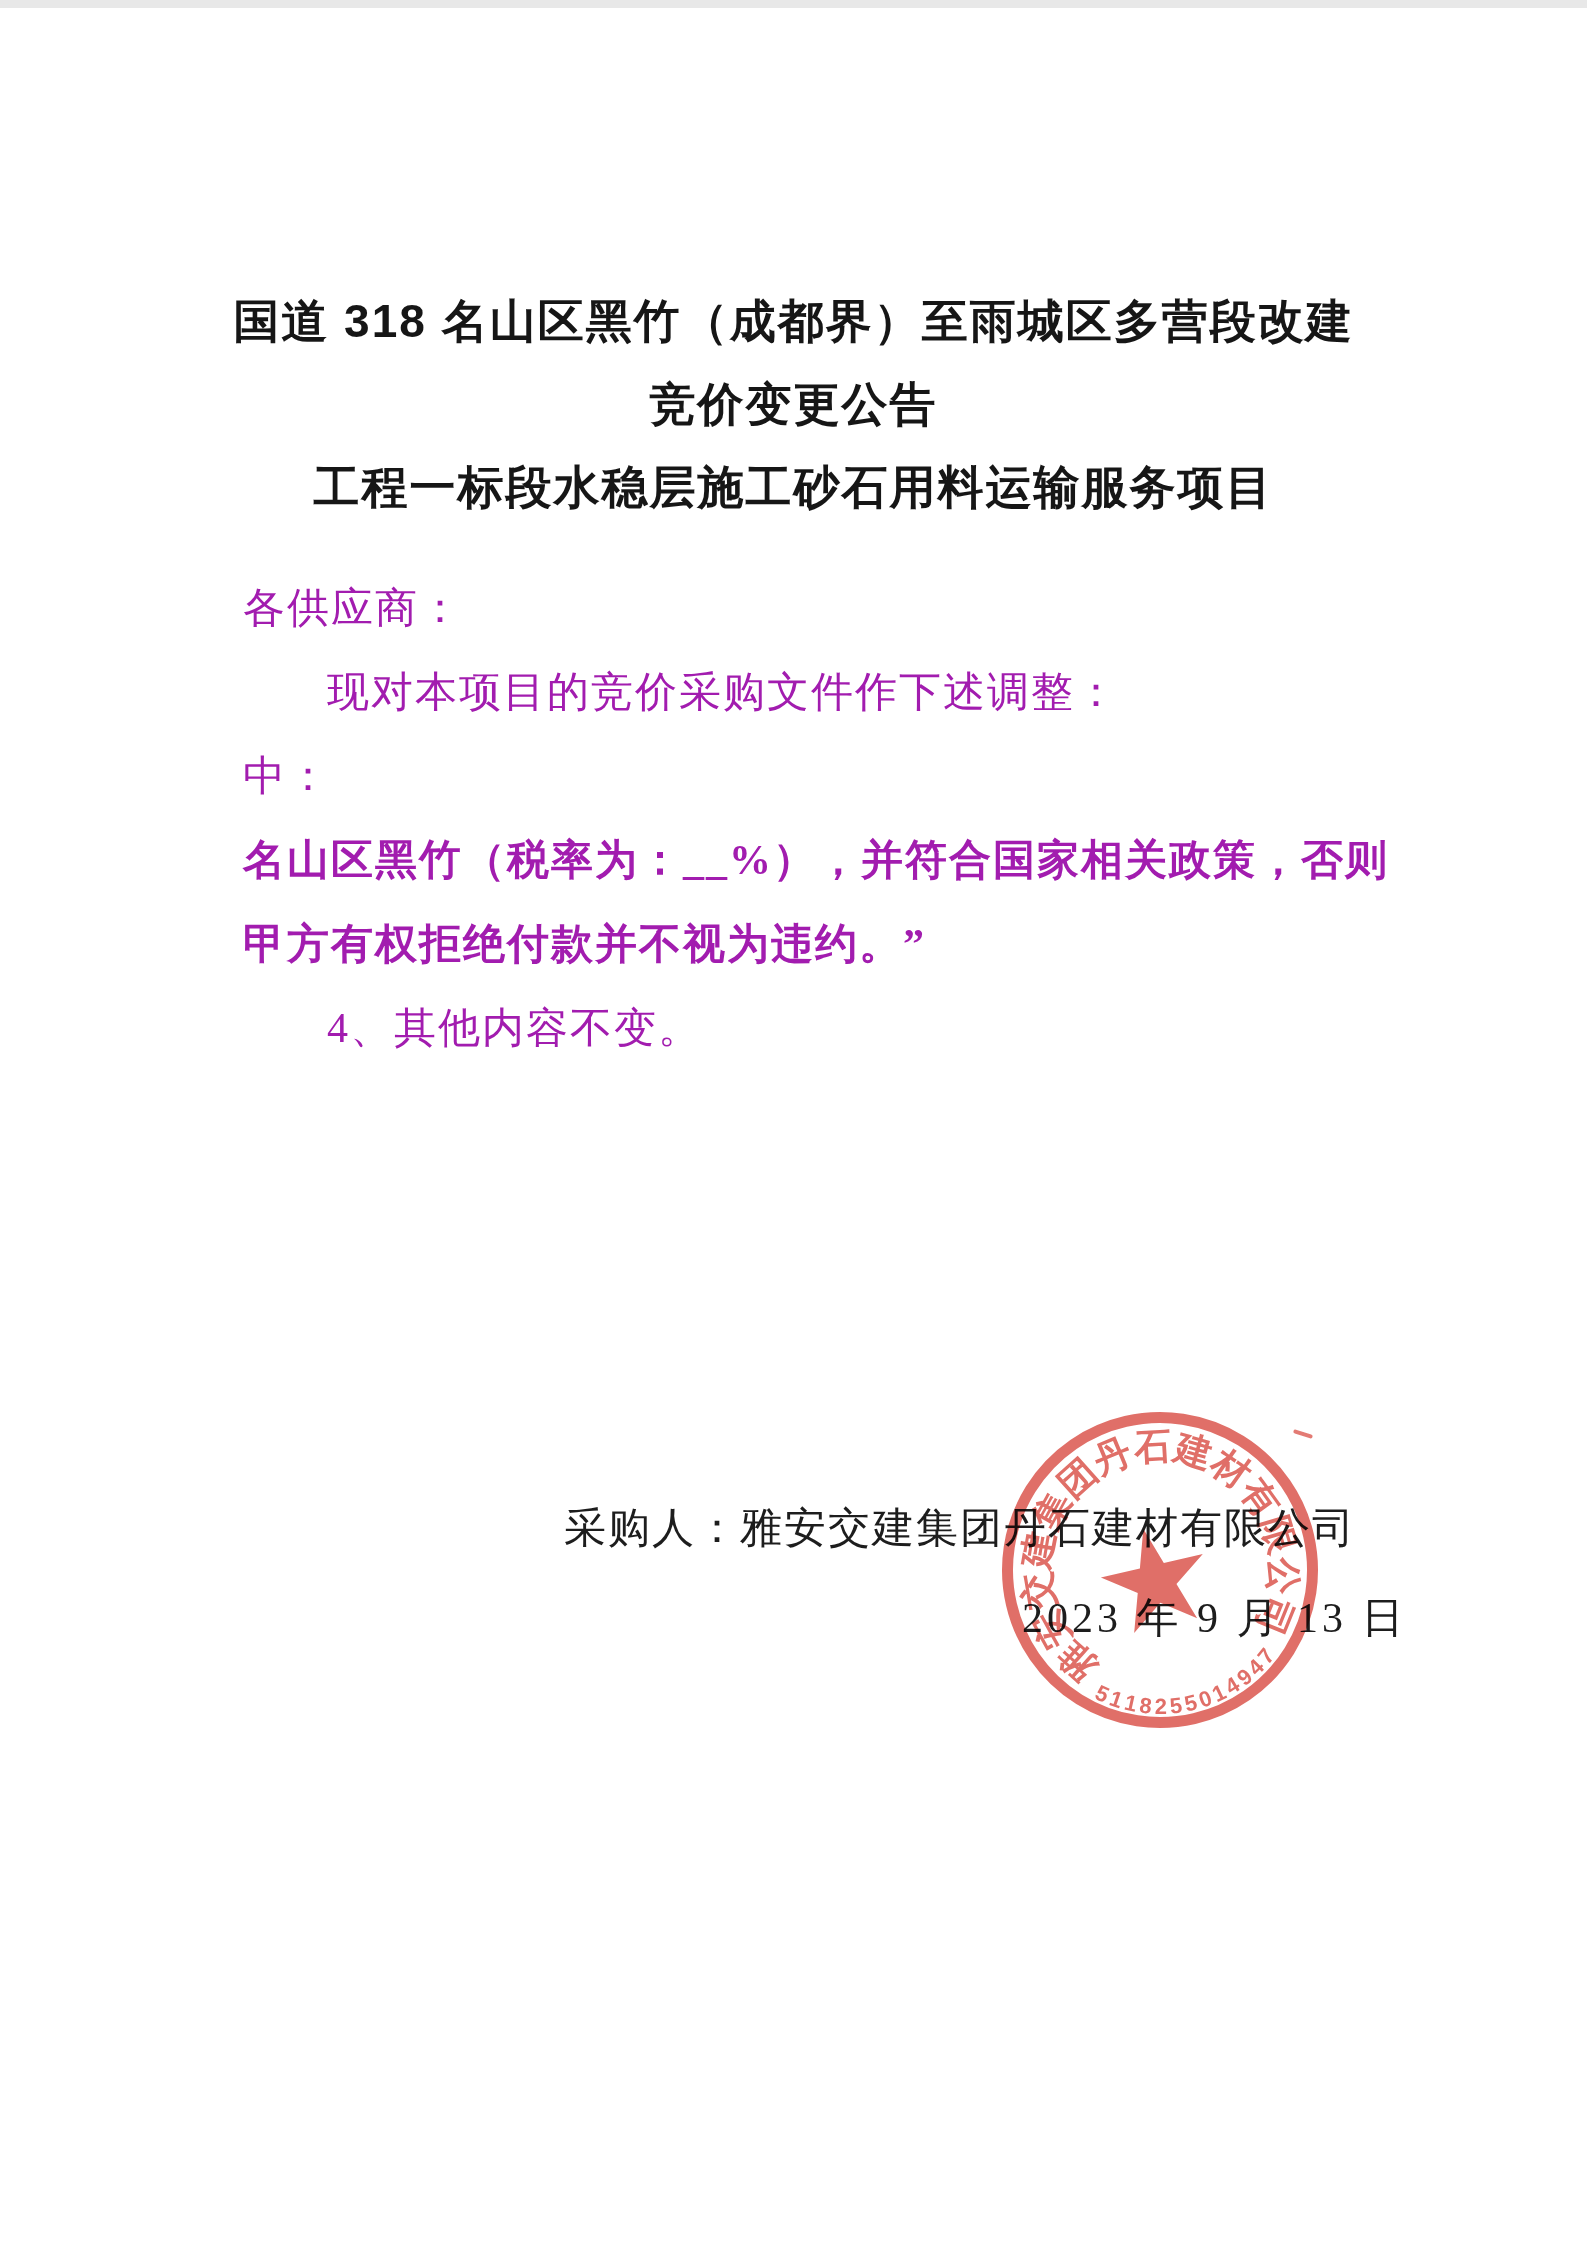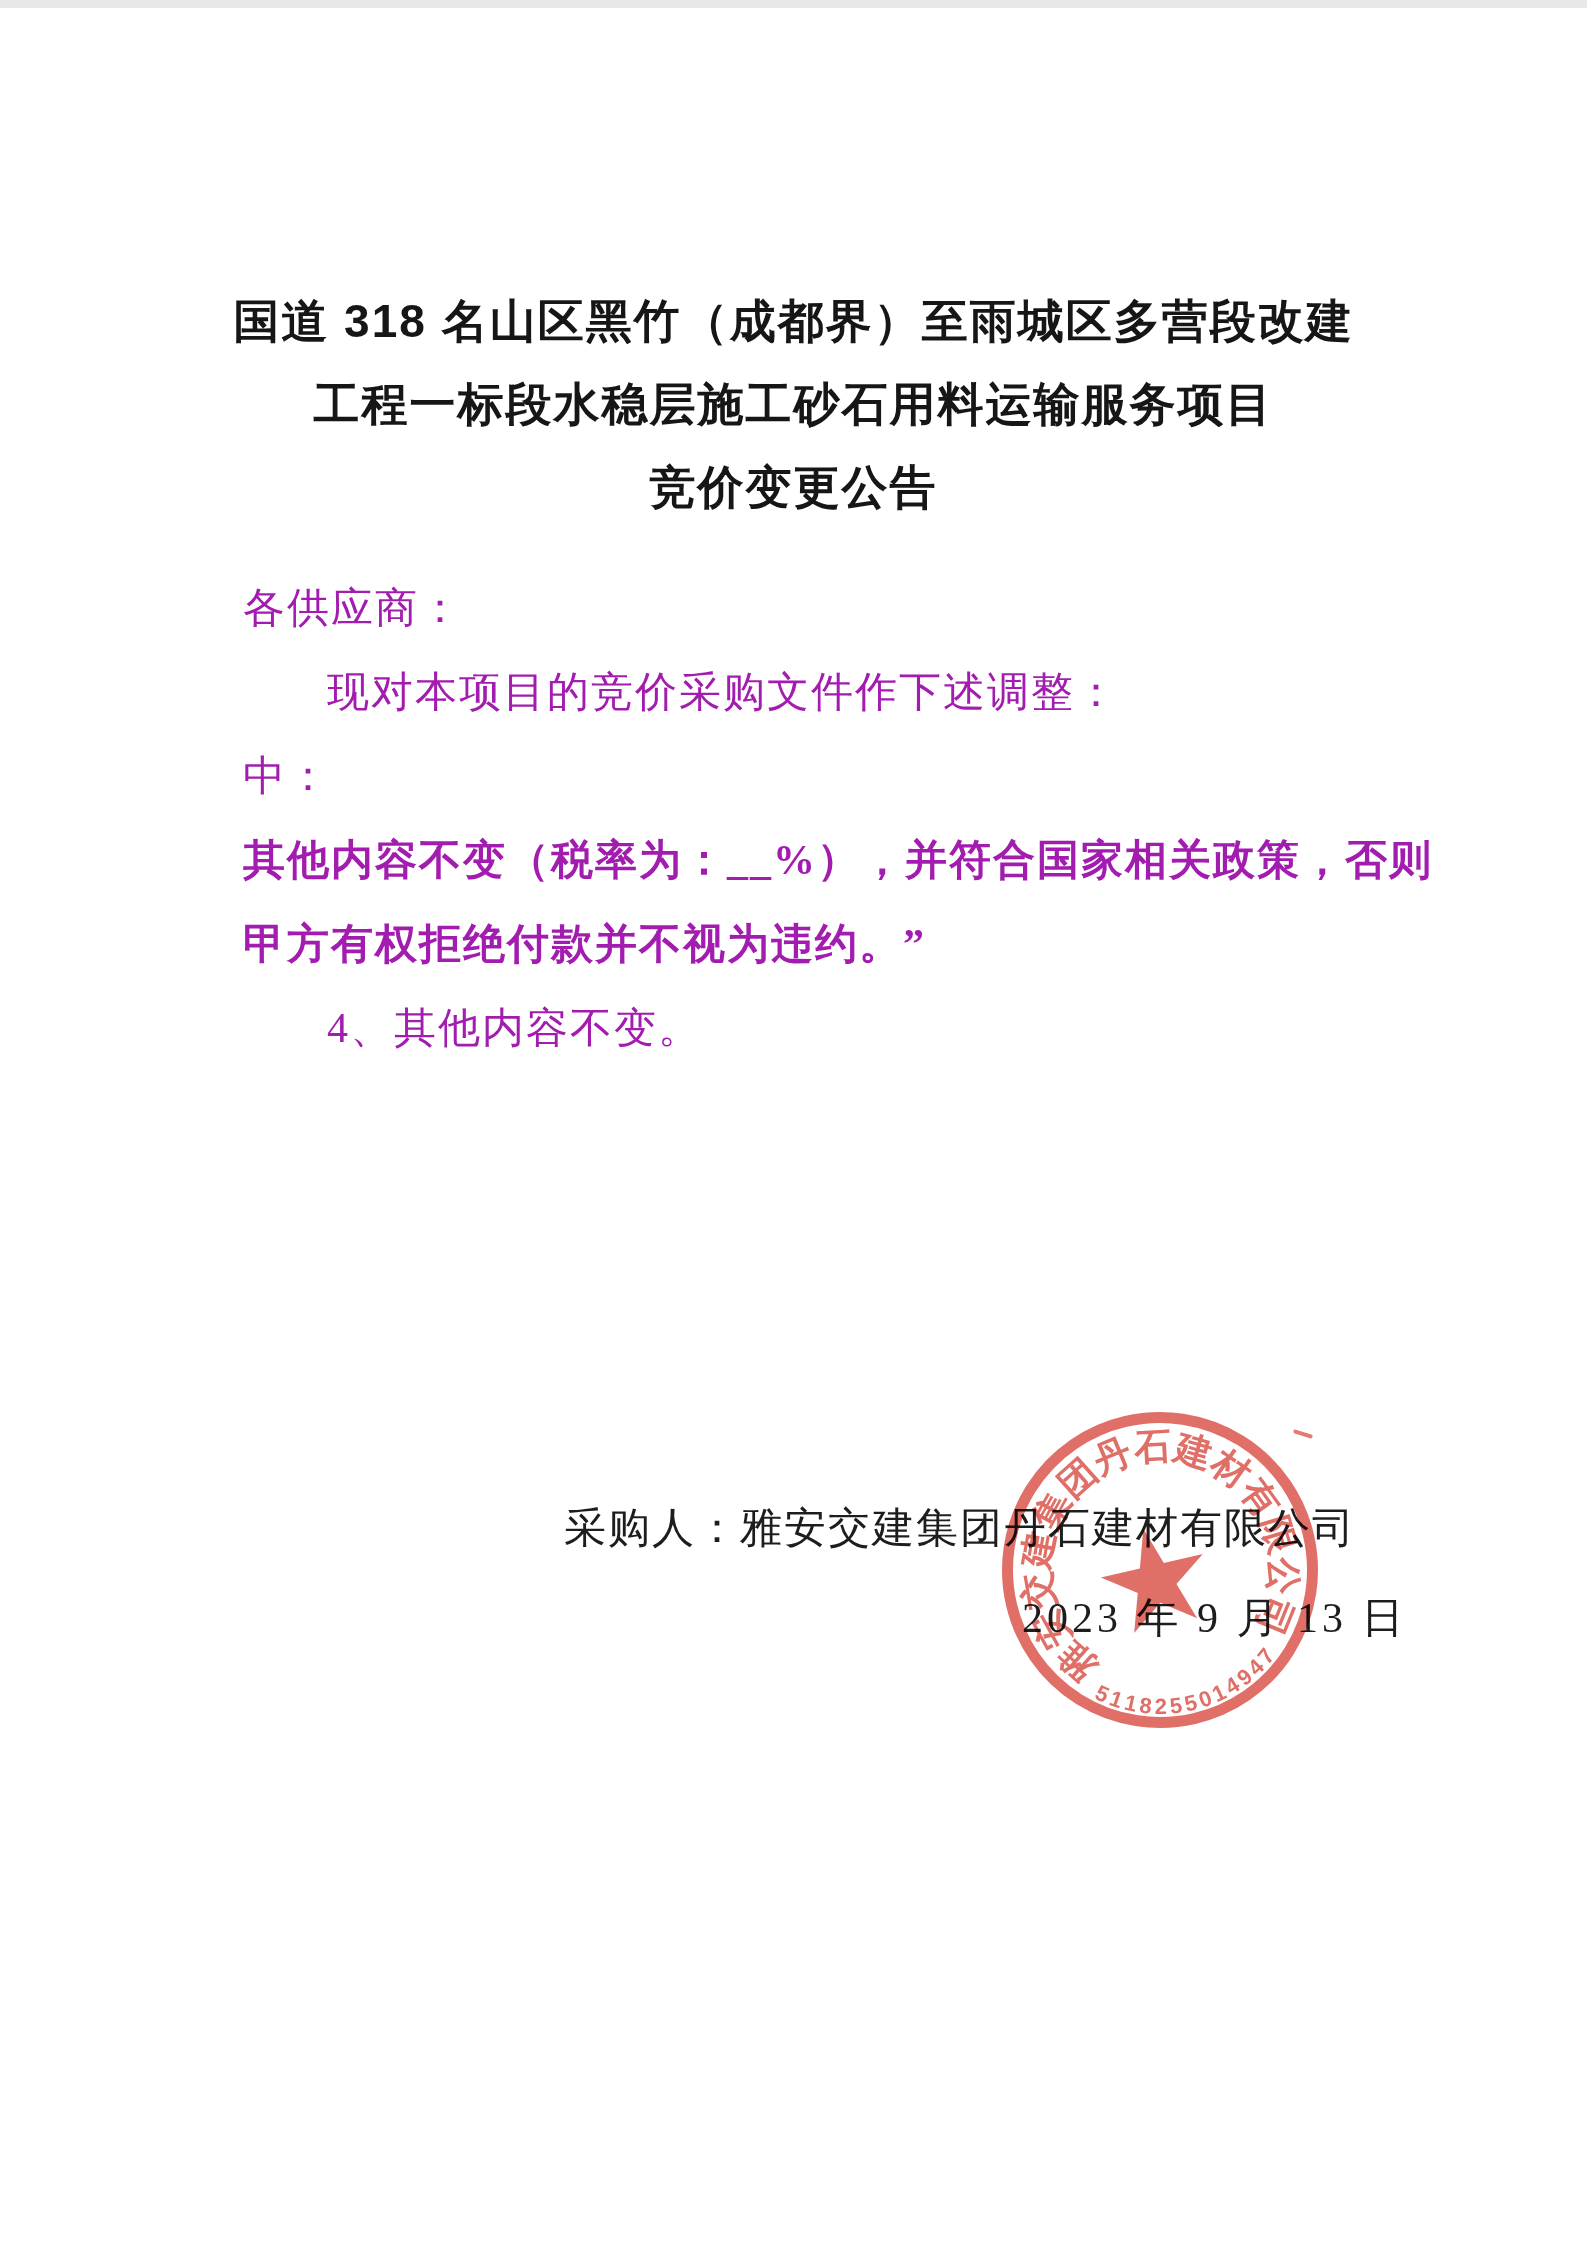--- a/index.html
+++ b/index.html
@@ -134,29 +134,29 @@
     z-index: 6;
   }
 </style>
 </head>
 <body>
 
 <div class="page">
 
   <div class="title-block">
     <div class="title-line">国道 318 名山区黑竹（成都界）至雨城区多营段改建</div>
+    <div class="title-line">竞价变更公告</div>
     <div class="title-line">工程一标段水稳层施工砂石用料运输服务项目</div>
-    <div class="title-line">竞价变更公告</div>
   </div>
 
   <div class="body-block">
     <div class="line">各供应商：</div>
     <div class="line indent">现对本项目的竞价采购文件作下述调整：</div>
     <div class="line">中：</div>
-    <div class="line bold">其他内容不变（税率为：__%），并符合国家相关政策，否则</div>
+    <div class="line bold">名山区黑竹（税率为：__%），并符合国家相关政策，否则</div>
     <div class="line bold">甲方有权拒绝付款并不视为违约。”</div>
     <div class="line indent">4、其他内容不变。</div>
   </div>
 
   <div class="sig-purchaser">采购人：雅安交建集团丹石建材有限公司</div>
   <div class="sig-date">2023 年 9 月 13 日</div>
 
   <div class="seal">
     <div class="seal-ring"></div>
     <svg class="seal-star" viewBox="0 0 100 100">

